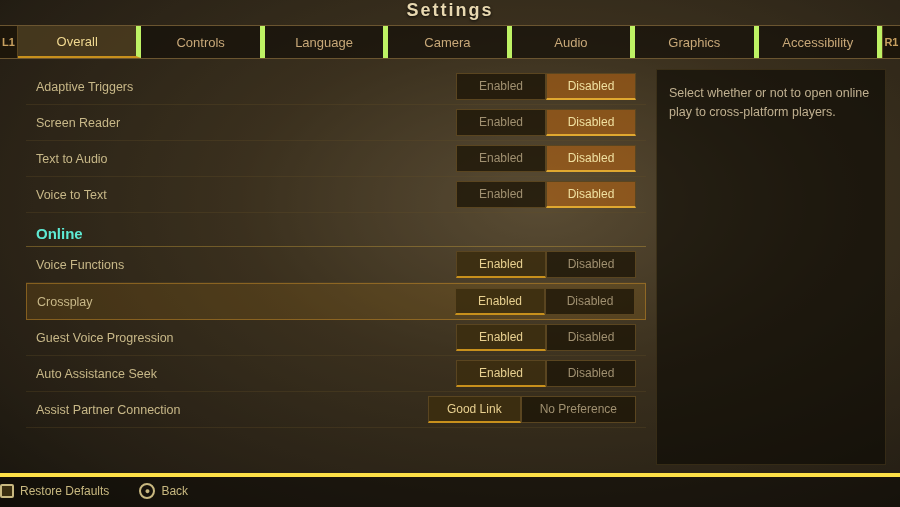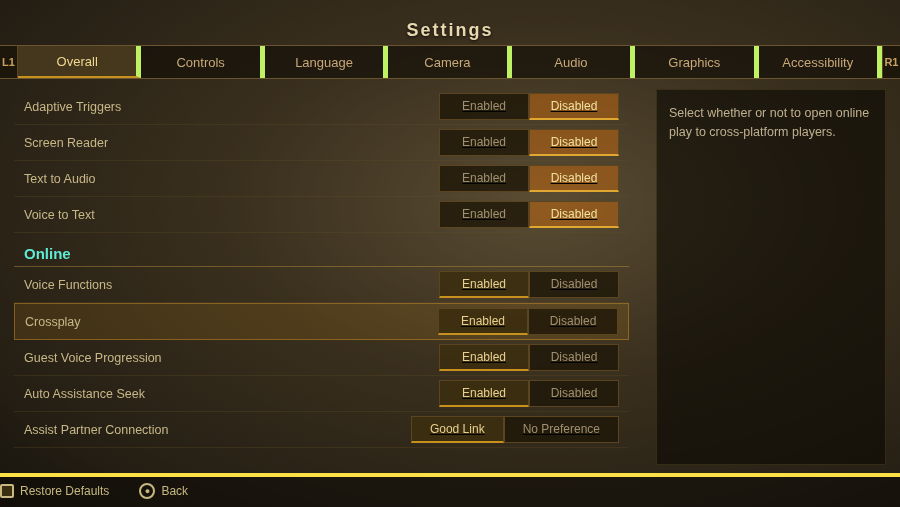--- a/index.html
+++ b/index.html
@@ -32,21 +32,21 @@
       z-index: 2;
       width: 900px;
       height: 507px;
       display: flex;
       flex-direction: column;
     }
 
     
     .header {
       text-align: center;
-      padding: 20px 0 4px;
+      padding: 0 0 4px;
       border-radius: 7px;
     }
 
     .header-title {
       color: #e8d8b0;
       font-size: 18px;
       font-weight: 600;
       letter-spacing: 2px;
       text-shadow: 0 1px 3px rgba(0,0,0,0.8);
     }
@@ -96,22 +96,23 @@
       background: rgba(200,160,80,0.25);
       color: #f0d890;
       border-bottom: 2px solid #c8901c;
     }
 
     
     .main {
       display: flex;
       flex: 1;
       padding: 10px 14px 8px;
-      gap: 27px;
+      gap: 10px;
       overflow: hidden;
+      margin-left: 12px;
     }
 
     
     .settings-panel {
       flex: 1;
       display: flex;
       flex-direction: column;
       gap: 0;
       overflow-y: auto;
       scrollbar-width: thin;
@@ -153,21 +154,20 @@
       font-size: 15px;
       font-weight: 700;
       border-bottom: 1px solid rgba(200,160,60,0.4);
       margin-top: 4px;
     }
 
     
     .toggle-group {
       display: flex;
       gap: 0;
-      text-decoration: underline;
     }
 
     .toggle-btn {
       padding: 5px 18px;
       font-size: 12px;
       font-weight: 500;
       border: 1px solid #5a4520;
       cursor: pointer;
       transition: background 0.15s;
       min-width: 90px;

